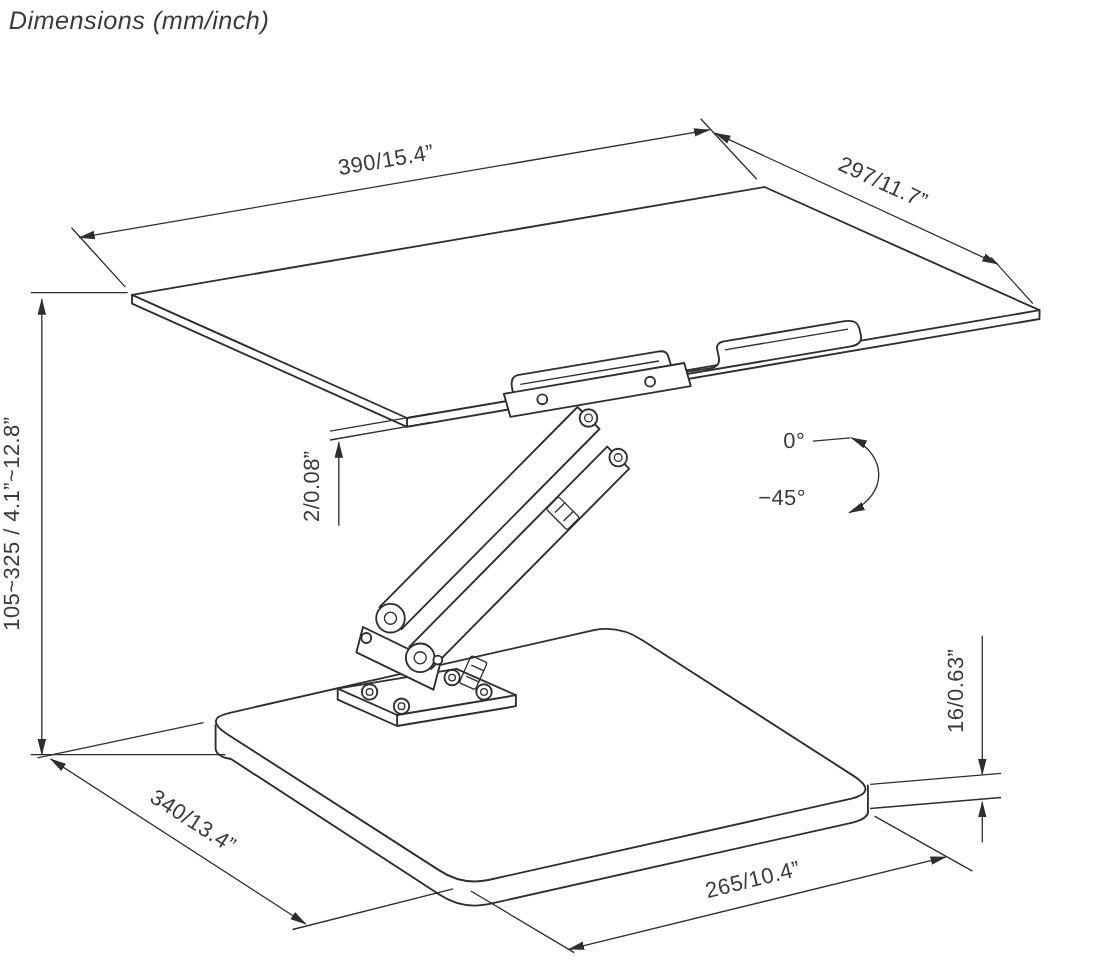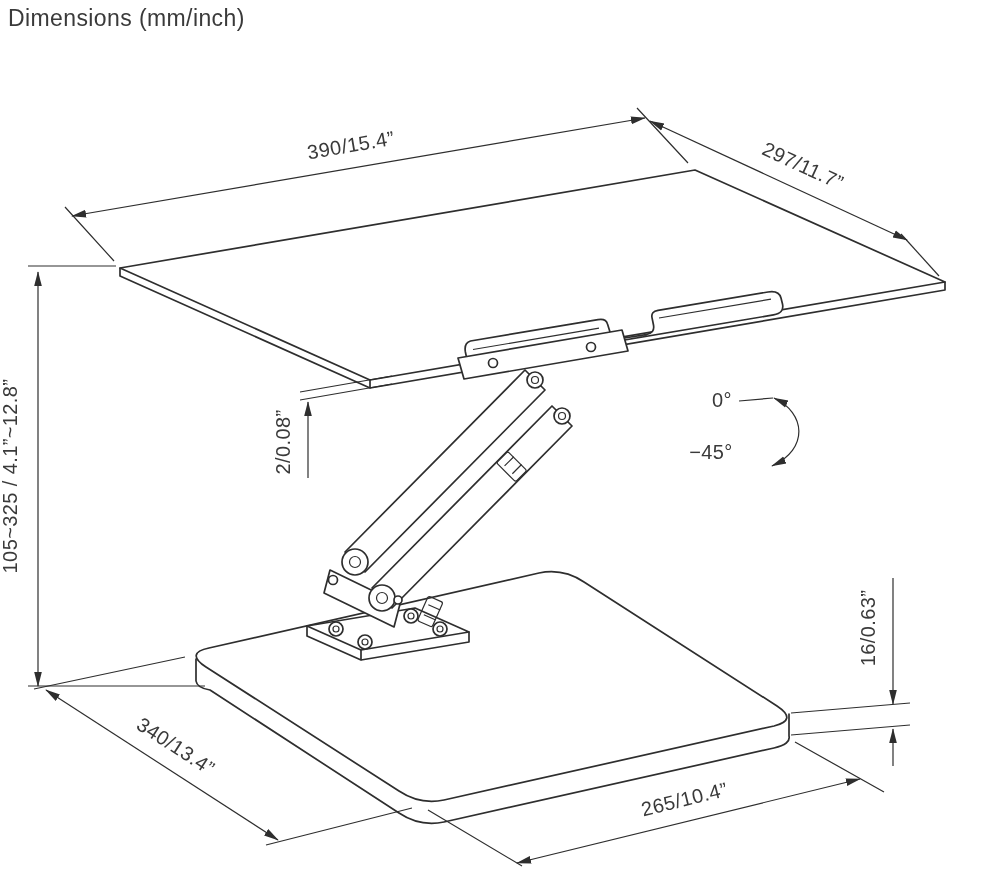--- a/index.html
+++ b/index.html
@@ -1,19 +1,19 @@
 <!DOCTYPE html>
 <html style="--line: #2e2e2e; --text: #3a3a3a; --background: #ffffff;"><head>
 <meta charset="utf-8">
 <style>
   html,body{margin:0;padding:0;background:#fff;}
   body{width:998px;height:874px;position:relative;overflow:hidden;
        font-family:"Liberation Sans",sans-serif;}
   .title{position:absolute;top:5px;left:8px;font-size:23px;font-weight:400;
-         letter-spacing:.4px;color:var(--text,#3a3a3a);}
+         letter-spacing:.4px;color:var(--text,#3a3a3a);font-style:italic;}
   svg{position:absolute;left:0;top:0;}
   .obj {fill:none;stroke:var(--line,#2e2e2e);stroke-width:1.7;stroke-linejoin:round;stroke-linecap:round;}
   .objf{fill:#ffffff;stroke:var(--line,#2e2e2e);stroke-width:1.7;stroke-linejoin:round;}
   .thin{fill:none;stroke:var(--line,#2e2e2e);stroke-width:1.2;stroke-linejoin:round;}
   .dim {fill:none;stroke:var(--line,#2e2e2e);stroke-width:1.2;}
   .lbl {fill:var(--text,#3a3a3a);font-size:20px;letter-spacing:.4px;}
   marker path{fill:var(--line,#2e2e2e);}
 </style>
 </head>
 <body>

